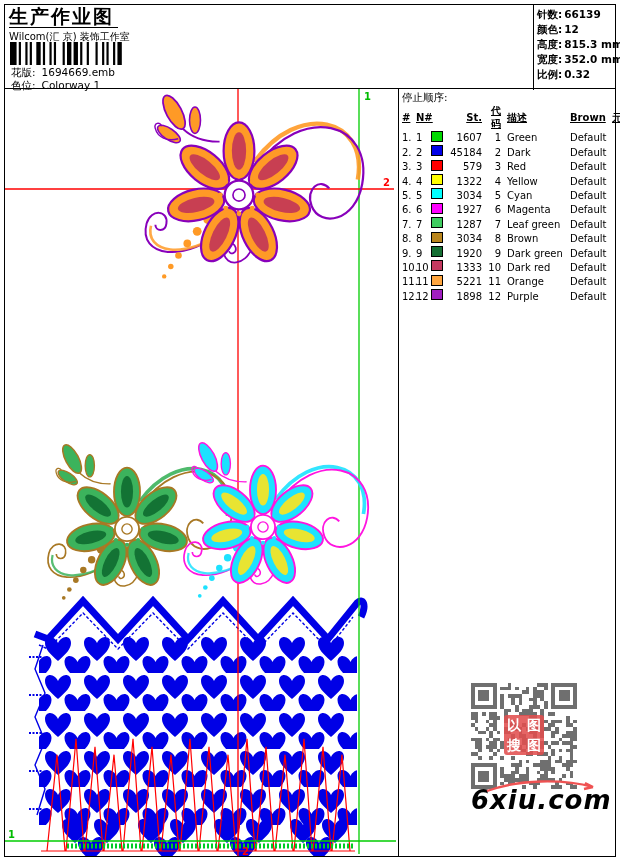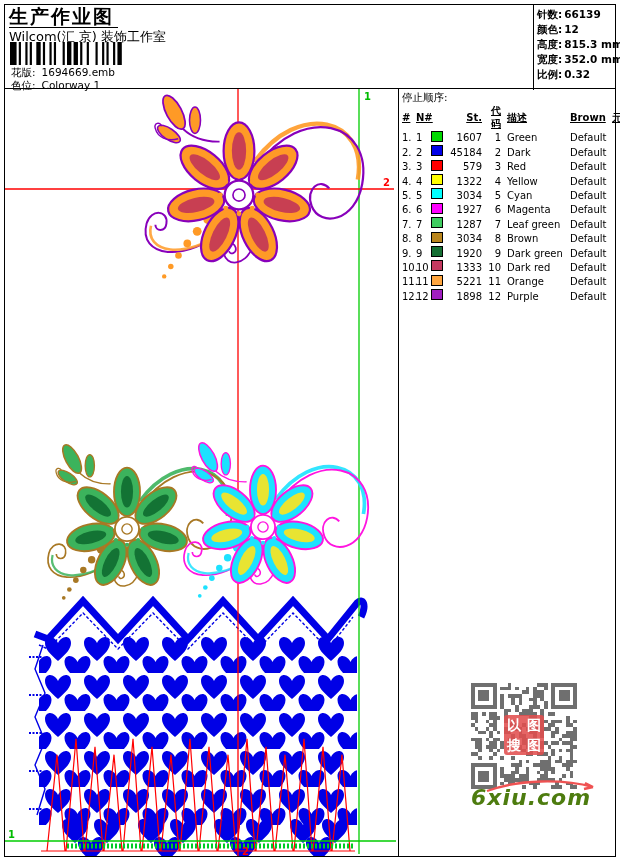--- a/index.html
+++ b/index.html
@@ -5,21 +5,21 @@
   html,body{margin:0;padding:0;background:#fff;}
   body{font-family:"DejaVu Sans",sans-serif;}
   #page{position:relative;width:620px;height:861px;background:#fff;overflow:hidden;}
   #sheet{position:absolute;left:4px;top:4px;width:610px;height:851px;border:1px solid #000;background:#fff;}
 
   
   #header{position:absolute;left:0;top:0;width:100%;height:83px;border-bottom:1px solid #000;}
   #hdr-left{position:absolute;left:4px;top:0;width:520px;height:83px;}
   .doc-title{font-size:19px;font-weight:bold;letter-spacing:2px;line-height:22px;
              border-bottom:1px solid #000;width:max-content;padding:0 4px 0 0;}
-  .doc-sub{font-size:13px;margin-top:2px;line-height:13px;}
+  .doc-sub{font-size:10px;margin-top:2px;line-height:13px;}
   #barcode{position:absolute;left:1px;top:37px;width:114px;height:23px;}
   .meta-line{position:absolute;left:2px;font-size:10.5px;line-height:12px;}
   #meta1{top:61px;} #meta2{top:74px;}
   .meta-line b{font-weight:normal;margin-right:6px;}
   #hdr-stats{position:absolute;right:0;top:0;width:78px;height:83px;border-left:1px solid #000;padding:2px 0 0 3px;font-weight:bold;}
   .stat-row{font-size:10.5px;line-height:15px;white-space:nowrap;}
   .stat-row .lb{margin-right:2px;}
 
   
   #rightcol{position:absolute;left:393px;top:84px;width:216px;height:767px;border-left:1px solid #000;}
@@ -33,22 +33,22 @@
 
   
   #canvas{position:absolute;left:0;top:84px;width:393px;height:767px;}
   text.mk{font-size:10px;font-weight:bold;font-family:"DejaVu Sans",sans-serif;}
 
   
   #qr{position:absolute;left:466px;top:678px;width:106px;height:106px;}
   #seal{position:absolute;left:499px;top:710px;width:40px;height:40px;background:rgba(225,78,78,.88);
         border-radius:3px;display:grid;grid-template-columns:1fr 1fr;place-items:center;
         color:#fff;font-size:14px;font-weight:bold;line-height:18px;}
-  #wm{position:absolute;left:466px;top:780px;width:130px;height:38px;color:#4d7c0f;
-      font-size:22px;font-weight:bold;font-style:italic;letter-spacing:1px;}
+  #wm{position:absolute;left:466px;top:780px;width:130px;height:38px;color:#000000;
+      font-size:26px;font-weight:bold;font-style:italic;letter-spacing:1px;}
   #wm svg{position:absolute;left:8px;top:-8px;}
 </style>
 </head>
 <body>
 
 <div id="page">
  <div id="sheet">
 
   <div id="header">
     <div id="hdr-left">

